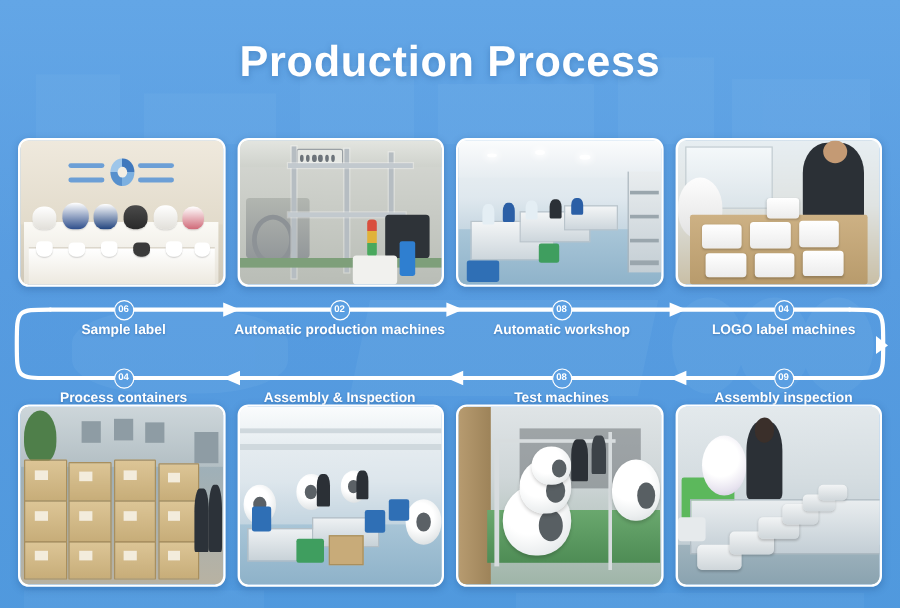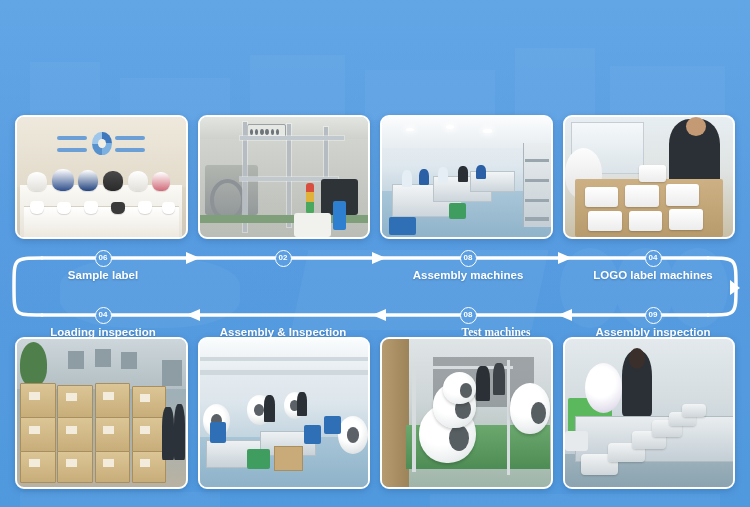--- a/index.html
+++ b/index.html
@@ -226,20 +226,21 @@
     <div class="gshape" style="left:60px;  top:258px; width:180px; height:70px; border-radius:40%;"></div>
     <div class="gshape" style="left:300px; top:250px; width:240px; height:80px; transform:skewX(-12deg);"></div>
     <div class="gshape" style="left:560px; top:248px; width:60px;  height:80px; border-radius:50%;"></div>
     <div class="gshape" style="left:615px; top:248px; width:60px;  height:80px; border-radius:50%;"></div>
     <div class="gshape" style="left:668px; top:248px; width:60px;  height:80px; border-radius:50%;"></div>
     <div class="gshape" style="left:20px;  top:492px; width:200px; height:15px;"></div>
     <div class="gshape" style="left:430px; top:494px; width:290px; height:13px;"></div>
   </div>
   <div class="bg-tint"></div>
 
+  <div class="title">Production Process</div>
 
   <div class="photo-row top">
 
     <div class="photo p1">
       <div class="ph-layer wall"></div>
       <div class="ph-layer infog">
         <div class="pill" style="left:0;   top:14%; width:34%;"></div>
         <div class="pill" style="left:0;   top:52%; width:34%;"></div>
         <div class="pill" style="left:66%; top:14%; width:34%;"></div>
         <div class="pill" style="left:66%; top:52%; width:34%;"></div>
@@ -344,38 +345,39 @@
       <polygon points="572,66 558,72 572,78" fill="#ffffff"></polygon>
     </svg>
   </div>
 
   <div class="steps">
 
     <div class="badge" style="left:103px; top:7px;">06</div>
     <div class="steplabel" style="left:103px; top:26px;">Sample label</div>
 
     <div class="badge" style="left:283px; top:7px;">02</div>
+    <div class="steplabel" style="left:283px; top:26px;">Automatic production machines</div>
 
     <div class="badge" style="left:468px; top:7px;">08</div>
-    <div class="steplabel" style="left:468px; top:26px;">Assembly machines</div>
+    <div class="steplabel" style="left:468px; top:26px;">Automatic workshop</div>
 
     <div class="badge" style="left:653px; top:7px;">04</div>
     <div class="steplabel" style="left:653px; top:26px;">LOGO label machines</div>
 
     <div class="badge" style="left:653px; top:64px;">09</div>
     <div class="steplabel" style="left:653px; top:83px;">Assembly inspection</div>
 
     <div class="badge" style="left:468px; top:64px;">08</div>
-    <div class="steplabel" style="left:496px; top:83px;font-family:Liberation Serif, serif;">Test machines</div>
+    <div class="steplabel" style="left:468px; top:83px;">Test machines</div>
 
     <div class="badge" style="left:283px; top:64px;margin-top:36px;">07</div>
     <div class="steplabel" style="left:283px; top:83px;">Assembly &amp; Inspection</div>
 
     <div class="badge" style="left:103px; top:64px;">04</div>
-    <div class="steplabel" style="left:103px; top:83px;">Loading inspection</div>
+    <div class="steplabel" style="left:103px; top:83px;">Process containers</div>
 
   </div>
 
   <div class="photo-row bottom">
 
     <div class="photo p5">
       <div class="ph-layer bld"></div>
       <div class="bwin" style="left:30%; top:8%;  width:10%; height:12%;"></div>
       <div class="bwin" style="left:46%; top:7%;  width:10%; height:12%;"></div>
       <div class="bwin" style="left:62%; top:9%;  width:9%;  height:11%;"></div>

